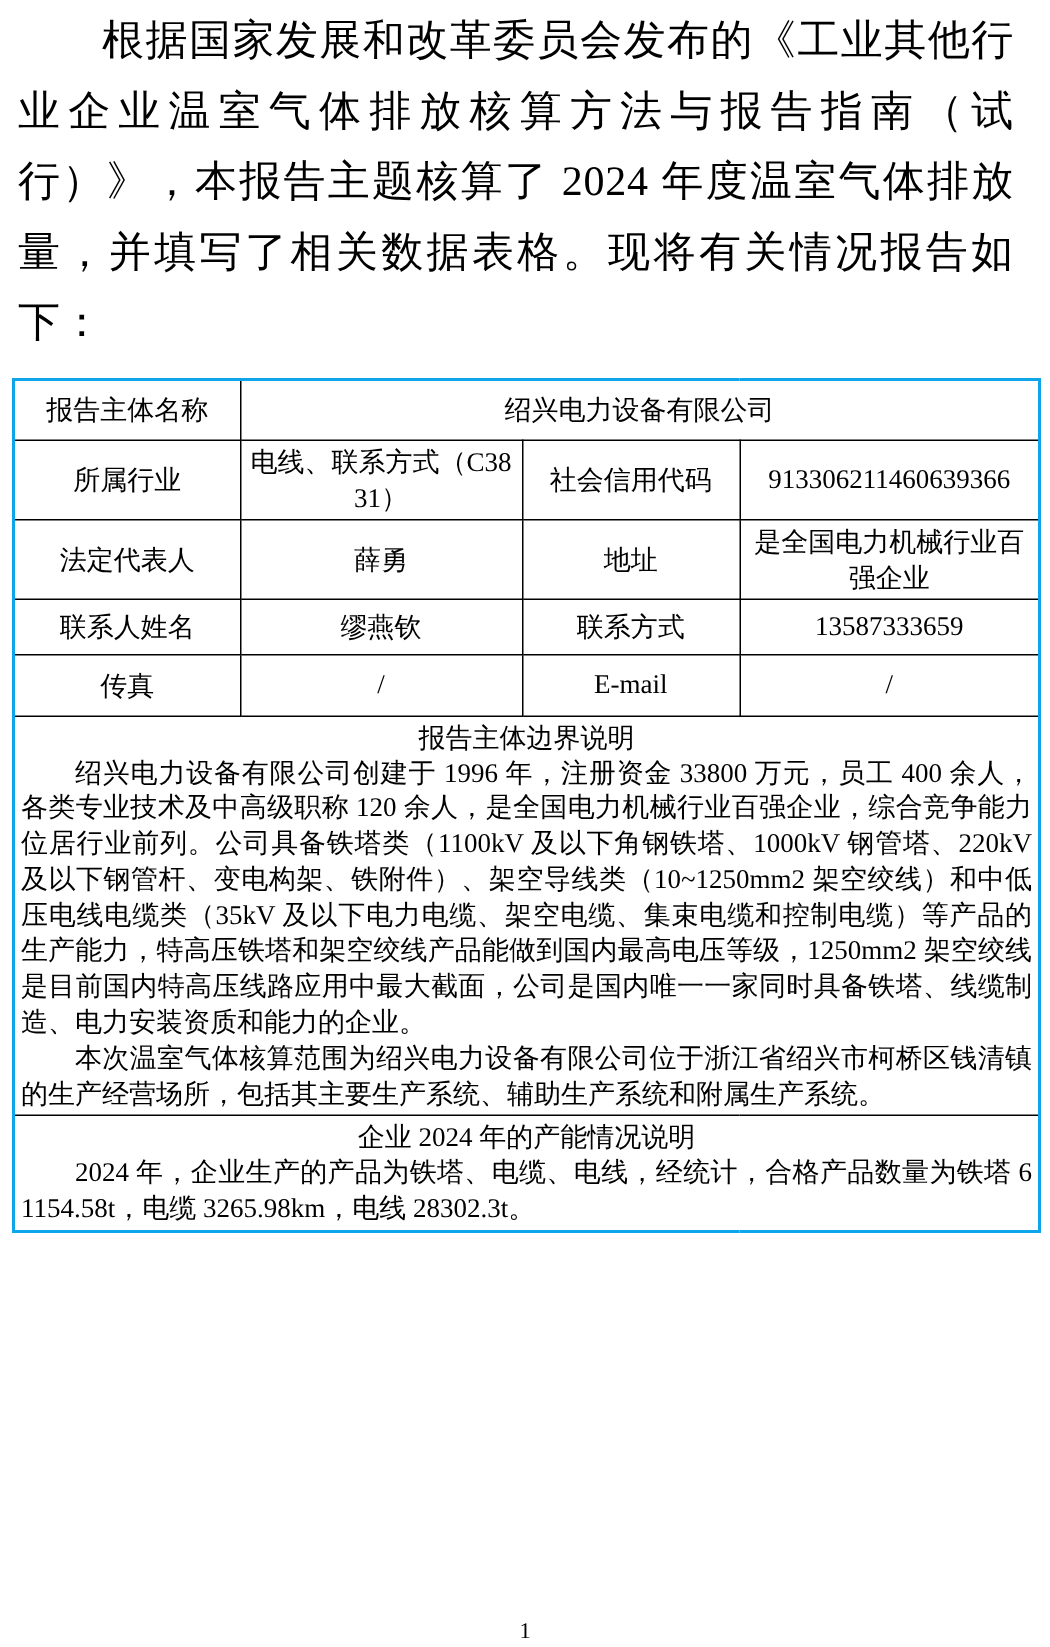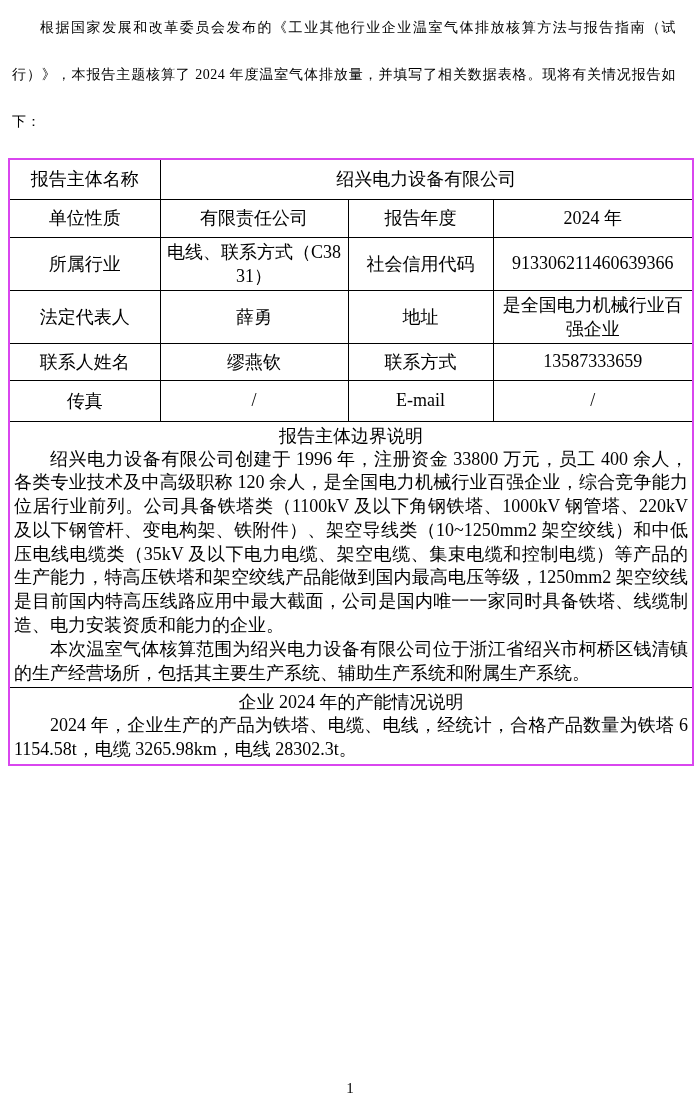--- a/index.html
+++ b/index.html
@@ -8,39 +8,39 @@
     width: 700px; height: 1098px;
     font-family: "Liberation Serif", "DejaVu Serif", serif;
     color: #000;
     position: relative;
     overflow: hidden;
   }
   .page { position: relative; width: 700px; height: 1098px; background: #fff; }
 
   .intro {
     margin: 4px 24px 0 12px;
-    font-size: 14px;
+    font-size: 28px;
     line-height: 47px;
     text-align: justify;
     text-indent: 2em;
     letter-spacing: 0.5px;
   }
   .heading {
     margin: 5px 0 0 44px;
     font-size: 21px;
     font-weight: bold;
     letter-spacing: 1px;
   }
 
   table.info {
     margin: 13px 0 0 8px;
     width: 684px;
     border-collapse: collapse;
     table-layout: fixed;
-    border: 2px solid #d946ef;
+    border: 2px solid #0ea5e9;
   }
   table.info td {
     border: 1px solid #000;
     font-size: 18px;
     text-align: center;
     vertical-align: middle;
     padding: 2px 4px;
     word-break: break-all;
   }
   td.section-cell {
@@ -80,26 +80,20 @@
       <col style="width:151px">
         <col style="width:188px">
         <col style="width:145px">
         <col style="width:200px">
     </colgroup>
     <tbody>
       <tr style="height:40px">
         <td>报告主体名称</td>
         <td colspan="3">绍兴电力设备有限公司</td>
       </tr>
-      <tr style="height:38px">
-        <td>单位性质</td>
-        <td>有限责任公司</td>
-        <td>报告年度</td>
-        <td>2024 年</td>
-      </tr>
       <tr style="height:52px">
         <td>所属行业</td>
         <td>电线、联系方式（C3831）</td>
         <td>社会信用代码</td>
         <td>913306211460639366</td>
       </tr>
       <tr style="height:50px">
         <td>法定代表人</td>
         <td>薛勇</td>
         <td>地址</td>

